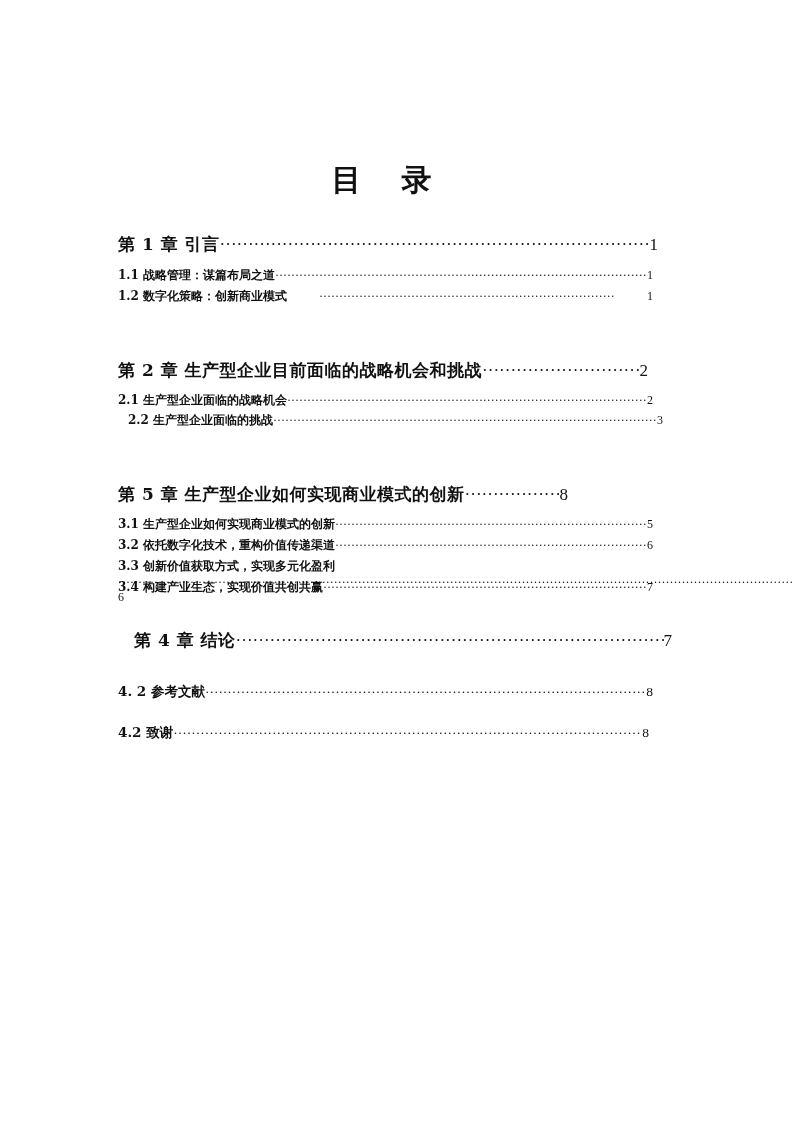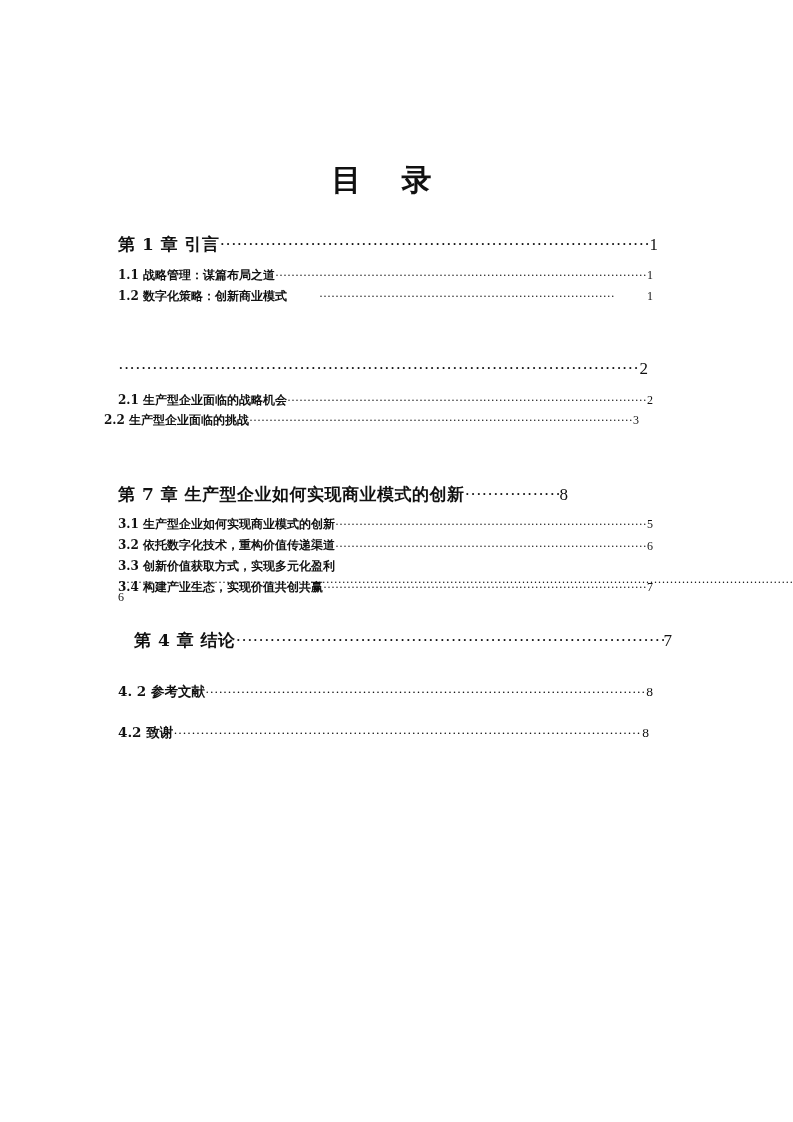--- a/index.html
+++ b/index.html
@@ -36,45 +36,46 @@
   <span class="dots"></span>
   <span class="page">1</span>
 </div>
 <div class="toc-row sec" style="top:288px; left:118px; width:535px;gap:32px;">
   <span class="label">1.2 数字化策略：创新商业模式</span>
   <span class="dots"></span>
   <span class="page">1</span>
 </div>
 
 <div class="toc-row chap" style="top:359px; left:118px; width:530px;">
+  <span class="label">第 2 章 生产型企业目前面临的战略机会和挑战</span>
   <span class="dots"></span>
   <span class="page">2</span>
 </div>
 <div class="toc-row sec" style="top:392px; left:118px; width:535px;">
   <span class="label">2.1 生产型企业面临的战略机会</span>
   <span class="dots"></span>
   <span class="page">2</span>
 </div>
-<div class="toc-row sec" style="top:412px; left:104px; width:535px;align-items:center;">
+<div class="toc-row sec" style="top:412px; left:128px; width:535px;align-items:center;">
   <span class="label">2.2 生产型企业面临的挑战</span>
   <span class="dots"></span>
   <span class="page">3</span>
 </div>
 
 <div class="toc-row chap" style="top:483px; left:118px; width:450px;">
-  <span class="label">第 7 章 生产型企业如何实现商业模式的创新</span>
+  <span class="label">第 5 章 生产型企业如何实现商业模式的创新</span>
   <span class="dots"></span>
   <span class="page">8</span>
 </div>
 <div class="toc-row sec" style="top:516px; left:118px; width:535px;">
   <span class="label">3.1 生产型企业如何实现商业模式的创新</span>
   <span class="dots"></span>
   <span class="page">5</span>
 </div>
-<div class="toc-row sec" style="top:537px; left:118px; width:535px;align-items:flex-end;">
+<div class="toc-row sec" style="top:537px; left:118px; width:535px;">
   <span class="label">3.2 依托数字化技术，重构价值传递渠道</span>
   <span class="dots"></span>
   <span class="page">6</span>
 </div>
 <div class="toc-row sec" style="top:558px; left:118px; width:535px;flex-direction:column;">
   <span class="label">3.3 创新价值获取方式，实现多元化盈利</span>
   <span class="dots"></span>
   <span class="page">6</span>
 </div>
 <div class="toc-row sec" style="top:579px; left:118px; width:535px;">

